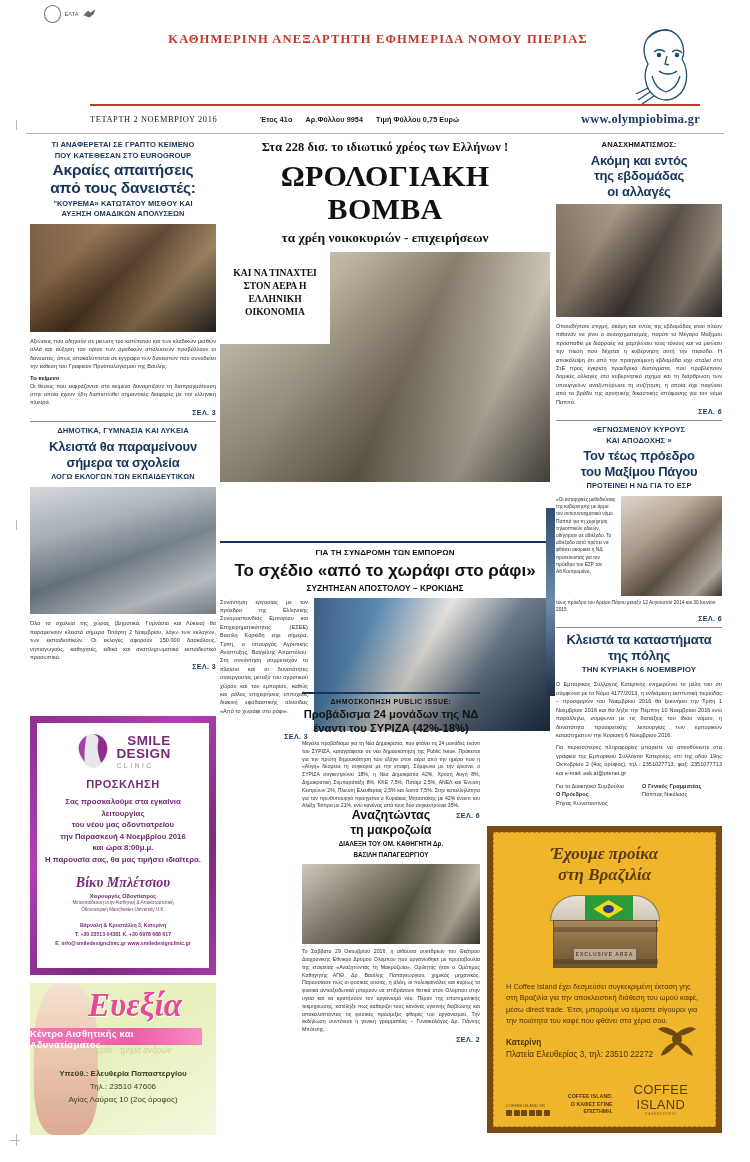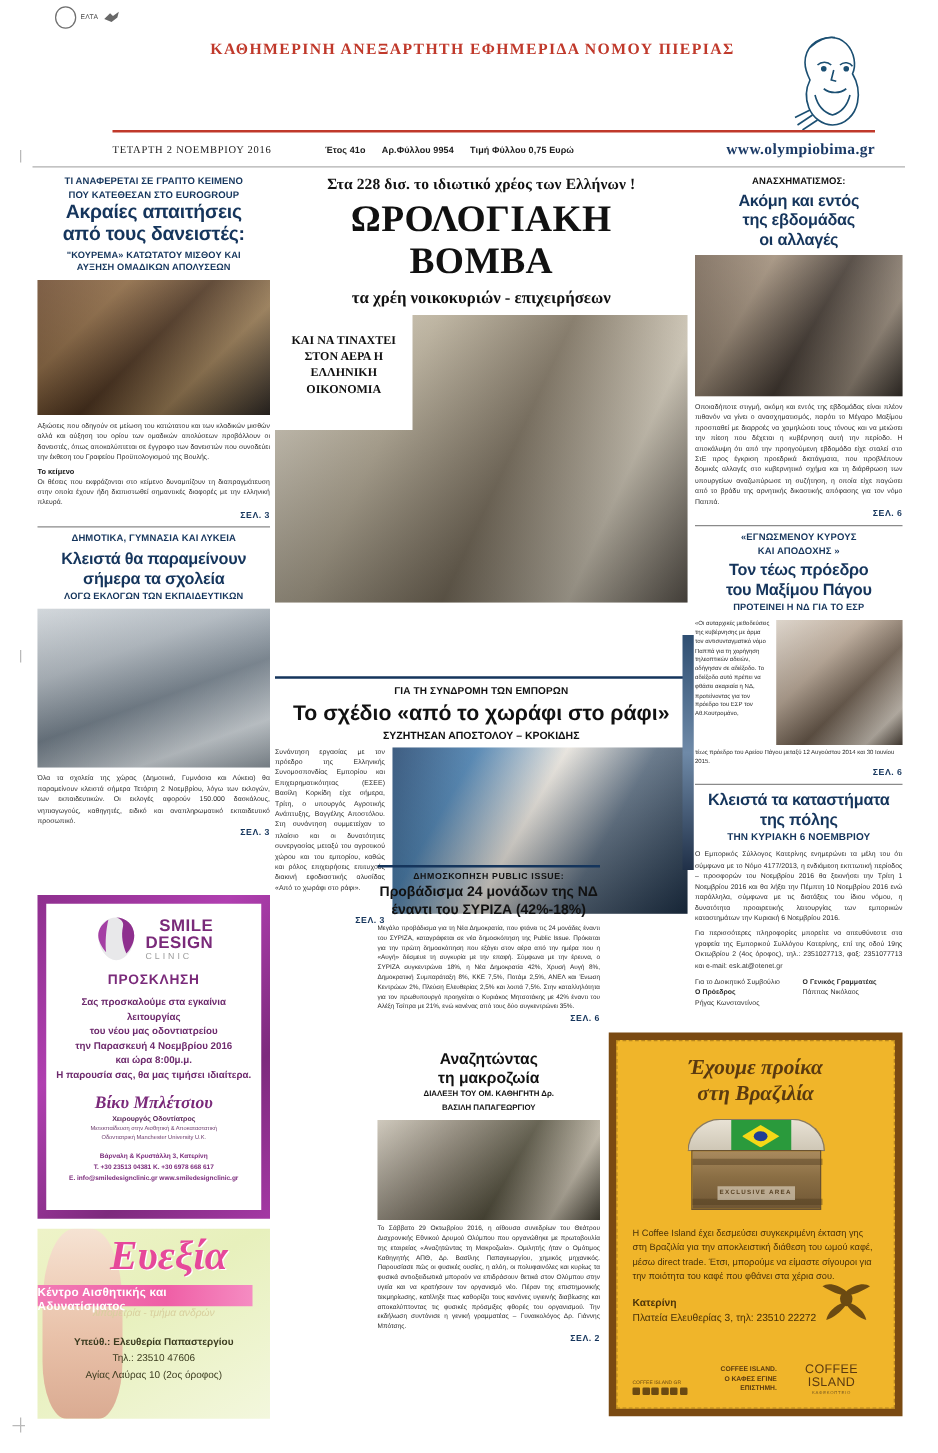--- a/index.html
+++ b/index.html
@@ -293,37 +293,37 @@
   .coffee-social { font-size: 4px; color: #6b4a12; line-height: 6px; }
   .coffee-social .dots { display: flex; gap: 1.5px; margin-top: 1px; }
   .coffee-social .dots i {
     width: 6px; height: 6px; background: #6b4a12; display: block; border-radius: 1px;
   }
   .coffee-slogan {
     margin-left: auto; text-align: right; font-size: 5.4px; font-weight: bold;
     color: #5a3a10; line-height: 7.6px;
   }
   .coffee-brand { text-align: center; }
-  .coffee-brand .bn { font-size: 10px; color: #5a3a10; letter-spacing: .3px; }
+  .coffee-brand .bn { font-size: 13px; color: #5a3a10; letter-spacing: .3px; }
   .coffee-brand .bs { font-size: 3.4px; color: #7a5a20; letter-spacing: .6px; }
   .coffee-bean {
     position: absolute; right: 24px; bottom: 74px; width: 42px; height: 40px;
     color: #6b4a12;
   }
 
   
   .poll-box { position: absolute; left: 302px; top: 698px; width: 178px; }
   .poll-k { font-size: 7px; font-weight: bold; color: #111; text-align: center; letter-spacing: .5px; }
   .poll-h {
     font-size: 11.2px; font-weight: bold; color: #111; text-align: center; line-height: 14px; margin-top: 2px;
   }
   .poll-b { font-size: 5.1px; line-height: 7.8px; color: #2b2b2b; text-align: justify; margin-top: 5px; }
 
   
-  .longev { position: absolute; left: 302px; top: 840px; width: 178px; }
+  .longev { position: absolute; left: 302px; top: 808px; width: 178px; }
   .longev-h { font-size: 12.5px; font-weight: bold; color: #111; text-align: center; line-height: 15px; }
   .longev-s { font-size: 6.3px; font-weight: bold; color: #111; text-align: center; line-height: 8.6px; margin-top: 2px; }
 
   
   .quote-txt { font-size: 4.8px; line-height: 7.2px; color: #2b2b2b; }
 </style>
 </head>
 <body>
 
 <div class="page">

